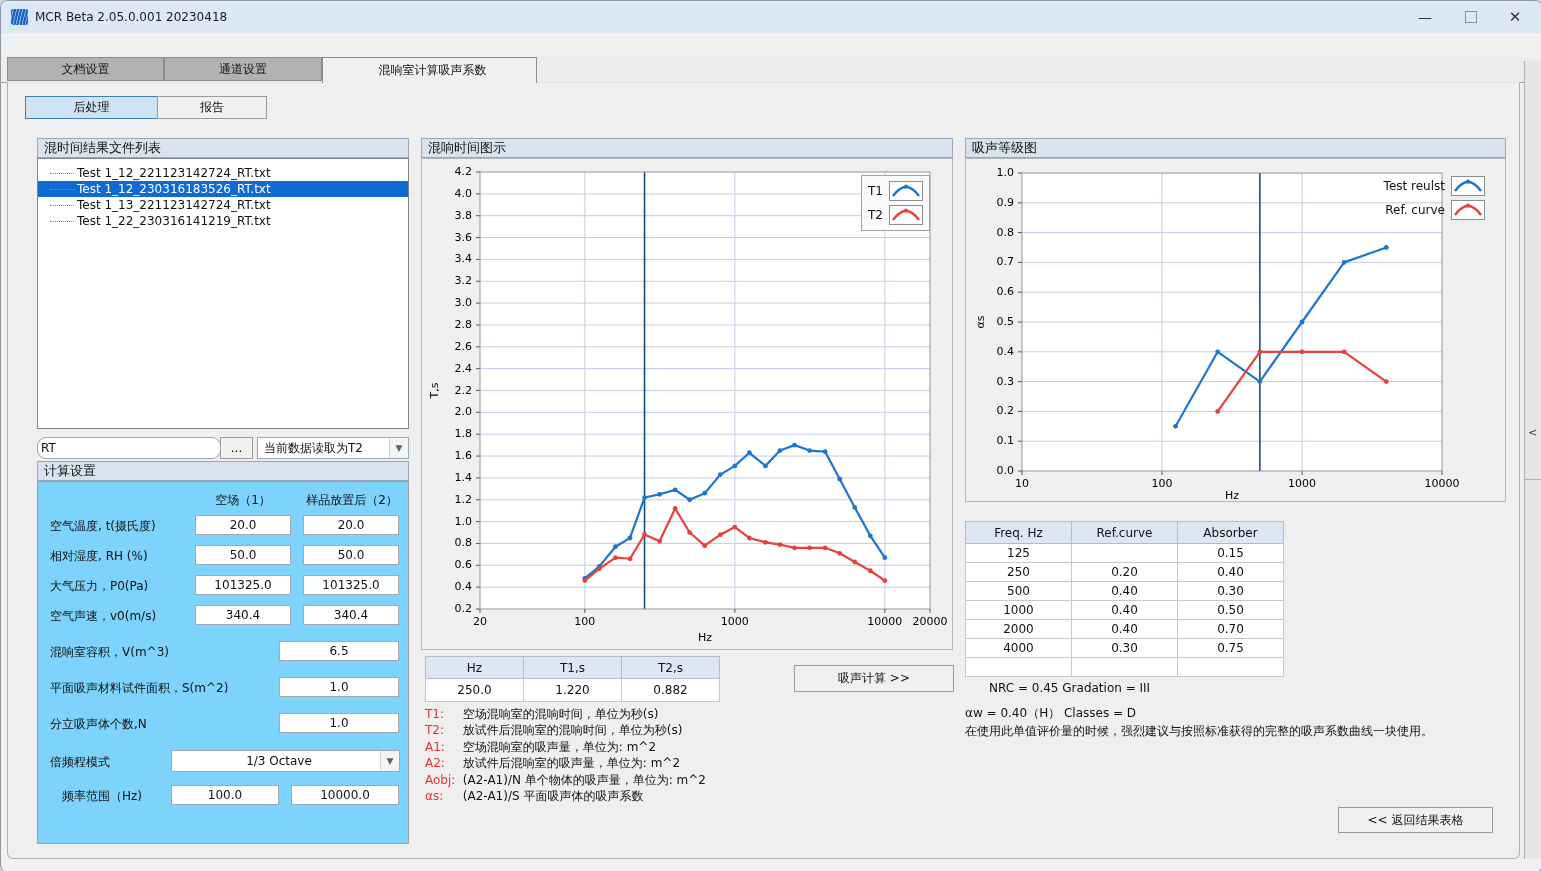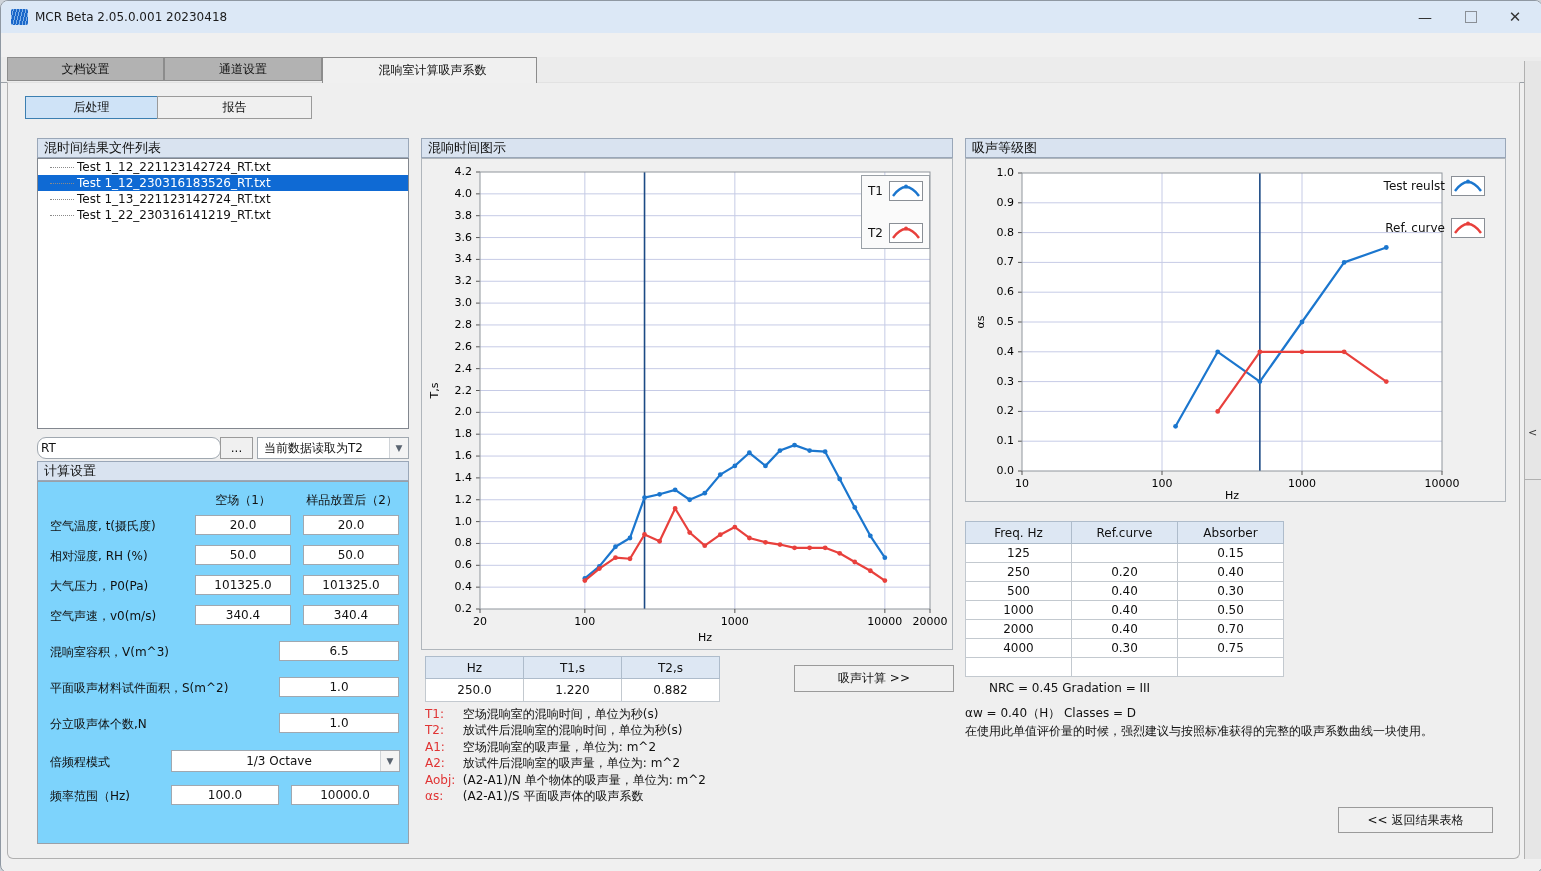--- a/index.html
+++ b/index.html
@@ -53,21 +53,21 @@
   .combo{position:absolute;background:#fff;border:1px solid #a0a8b0;box-sizing:border-box;
     display:flex;align-items:center;}
   .combo .cval{flex:1;padding-left:6px;white-space:nowrap;overflow:hidden;}
   .combo .chev{width:18px;height:100%;display:flex;align-items:center;justify-content:center;
     color:#5a6470;border-left:1px solid #d0d4d8;background:#f4f4f4;font-size:9px;}
   .rowlabel{position:absolute;white-space:nowrap;}
   .colhead{position:absolute;text-align:center;white-space:nowrap;}
   
   .chartbox{position:absolute;background:#f0f0f0;border:1px solid #b0b6bc;box-sizing:border-box;}
   svg{font-family:"DejaVu Sans","Liberation Sans",sans-serif;}
-  .legend{position:absolute;display:flex;flex-direction:column;gap:20px;}
+  .legend{position:absolute;display:flex;flex-direction:column;gap:2px;}
   .legend.boxed{border:1px solid #9aa0a6;background:#fafafa;padding:4px 6px;}
   .leg-row{display:flex;align-items:center;justify-content:flex-end;gap:6px;height:22px;}
   .leg-iconbox{width:34px;height:20px;background:#fff;border:1px solid #8a8f96;box-sizing:border-box;
     display:flex;align-items:center;justify-content:center;}
   
   table.grid{border-collapse:collapse;background:#22c55e;border:1px solid #6a7480;}
   table.grid th{background:#dde7f3;font-weight:normal;border:1px solid #aebccb;height:19px;font-size:12px;}
   table.grid td{border:1px solid #c3c9cf;text-align:center;font-size:12px;background:#fff;}
   .midtable td{height:20px;}
   .gradetable td{height:16px;}
@@ -104,25 +104,25 @@
   <div class="tabstrip">
       <div class="mtab" style="left: 6px; width: 157px;">文档设置</div>
       <div class="mtab" style="left: 163px; width: 158px;">通道设置</div>
       <div class="mtab active" style="left: 321px; width: 215px; padding-left: 6px;">混响室计算吸声系数</div>
     </div>
 
   <div class="main-panel"></div>
 
   <div id="subtabs">
       <div class="stab active" style="left: 24px; width: 133px;">后处理</div>
-      <div class="stab" style="left: 156px; width: 155px;">报告</div>
+      <div class="stab" style="left: 156px; width: 110px;">报告</div>
     </div>
 
   <div class="ghdr" style="left:36px;top:137px;width:372px;">混时间结果文件列表</div>
-  <div class="filelist" style="padding-top: 0;">
+  <div class="filelist" style="padding-top: 6px;">
       <div class="fl-item"><span class="dots"></span><span>Test 1_12_221123142724_RT.txt</span></div>
       <div class="fl-item sel"><span class="dots"></span><span>Test 1_12_230316183526_RT.txt</span></div>
       <div class="fl-item"><span class="dots"></span><span>Test 1_13_221123142724_RT.txt</span></div>
       <div class="fl-item"><span class="dots"></span><span>Test 1_22_230316141219_RT.txt</span></div>
     </div>
 
   <input class="field left abs" style="left: 36px; top: 436px; width: 184px; height: 22px;" value="RT">
   <div class="btn" style="left:219px;top:436px;width:33px;height:22px;">...</div>
   <div class="combo" style="left:256px;top:436px;width:152px;height:22px;">
     <span class="cval">当前数据读取为T2</span>
@@ -131,21 +131,21 @@
 
   <div class="ghdr" style="left:36px;top:460px;width:372px;">计算设置</div>
   <div class="gbox" id="calcbox" style="left:36px;top:480px;width:372px;height:363px;">
     <div class="colhead" style="left:157px;top:10px;width:96px;">空场（1）</div>
     <div class="colhead" style="left:258px;top:10px;width:112px;">样品放置后（2）</div>
     <div class="rowlabel" style="left:12px;top:272px;">倍频程模式</div>
     <div class="combo" style="left:133px;top:268px;width:229px;height:22px;">
       <span class="cval" style="text-align:center;">1/3 Octave</span>
       <span class="chev">▼</span>
     </div>
-    <div class="rowlabel" style="left:12px;top:306px;">频率范围（Hz)</div>
+    <div class="rowlabel" style="left:24px;top:306px;">频率范围（Hz)</div>
     <input class="field" style="left: 133px; top: 303px; width: 108px;" value="100.0">
     <input class="field" style="left: 253px; top: 303px; width: 108px;" value="10000.0">
   <div class="rowlabel" style="left: 12px; top: 36px;">空气温度, t(摄氏度)</div>
       <input class="field" value="20.0" style="left: 157px; top: 33px; width: 96px;">
       <input class="field" value="20.0" style="left: 265px; top: 33px; width: 96px;">
       <div class="rowlabel" style="left: 12px; top: 66px;">相对湿度, RH (%)</div>
       <input class="field" value="50.0" style="left: 157px; top: 63px; width: 96px;">
       <input class="field" value="50.0" style="left: 265px; top: 63px; width: 96px;">
       <div class="rowlabel" style="left: 12px; top: 96px;">大气压力，P0(Pa)</div>
       <input class="field" value="101325.0" style="left: 157px; top: 93px; width: 96px;">

